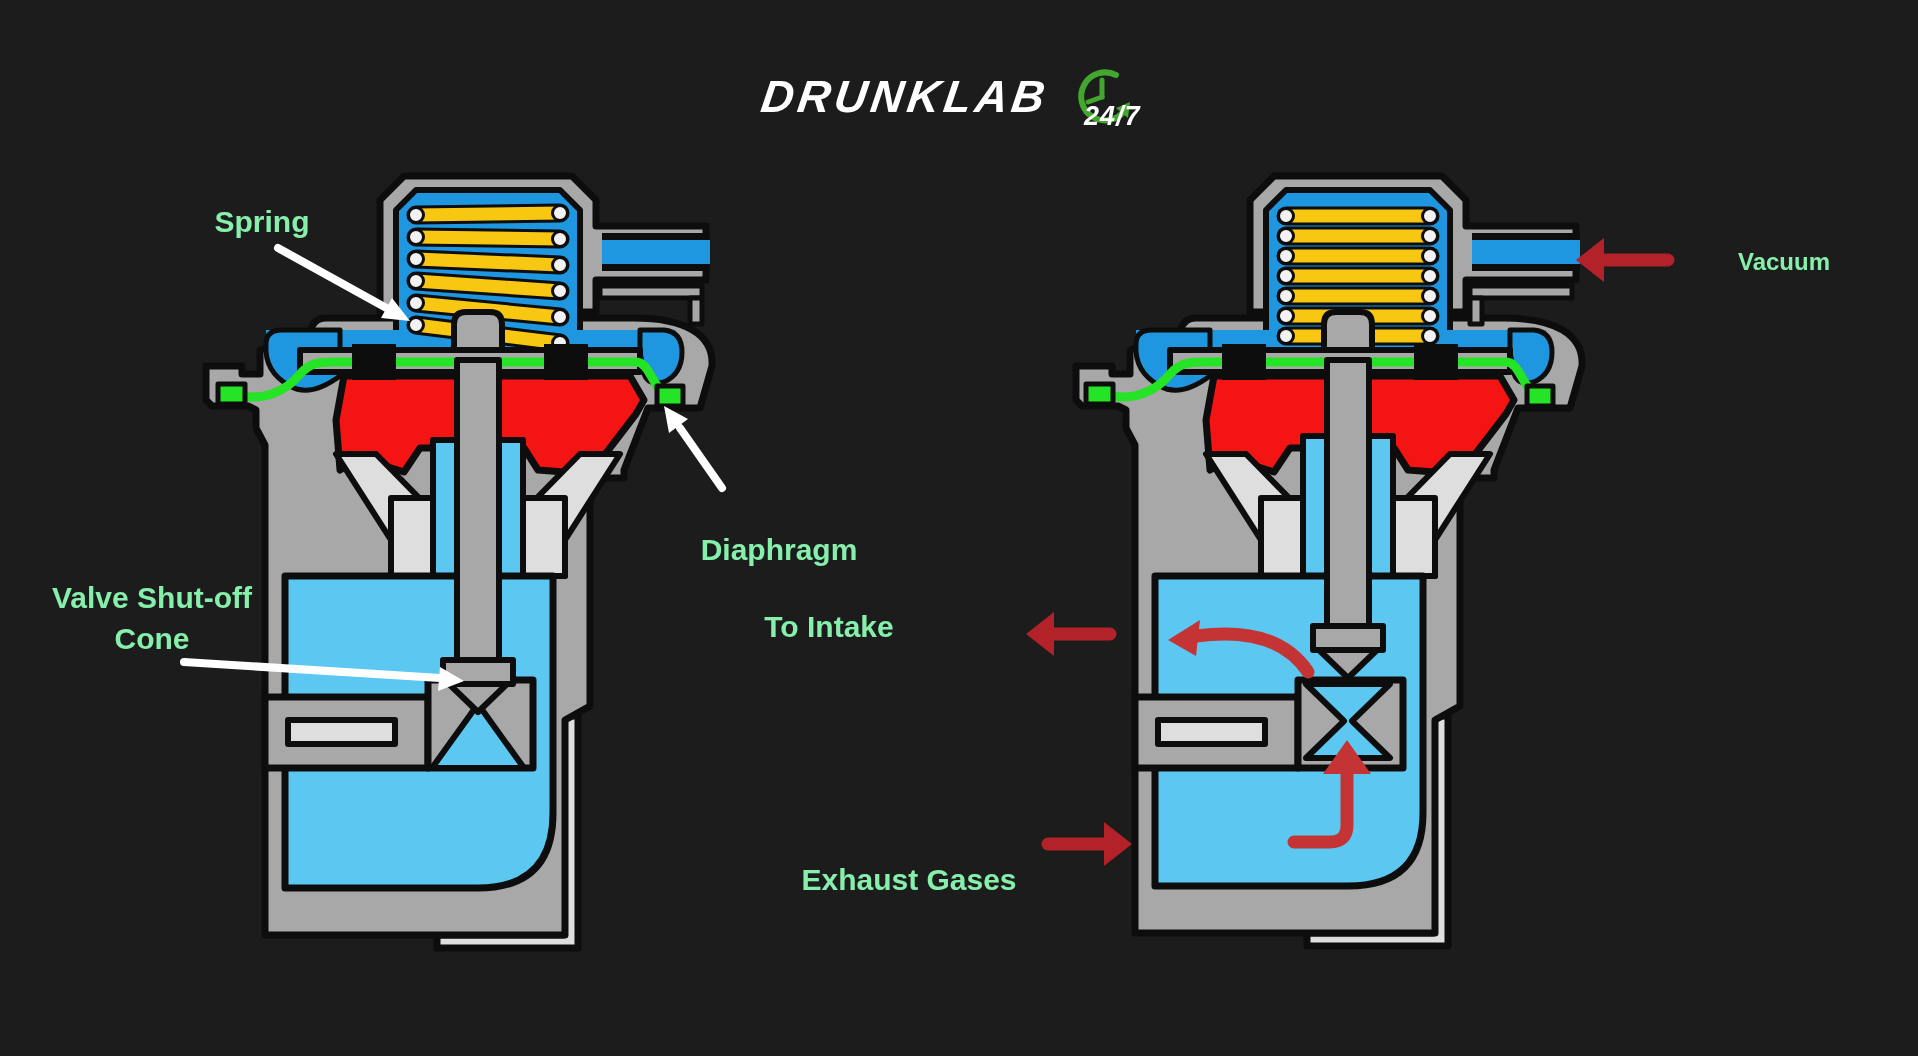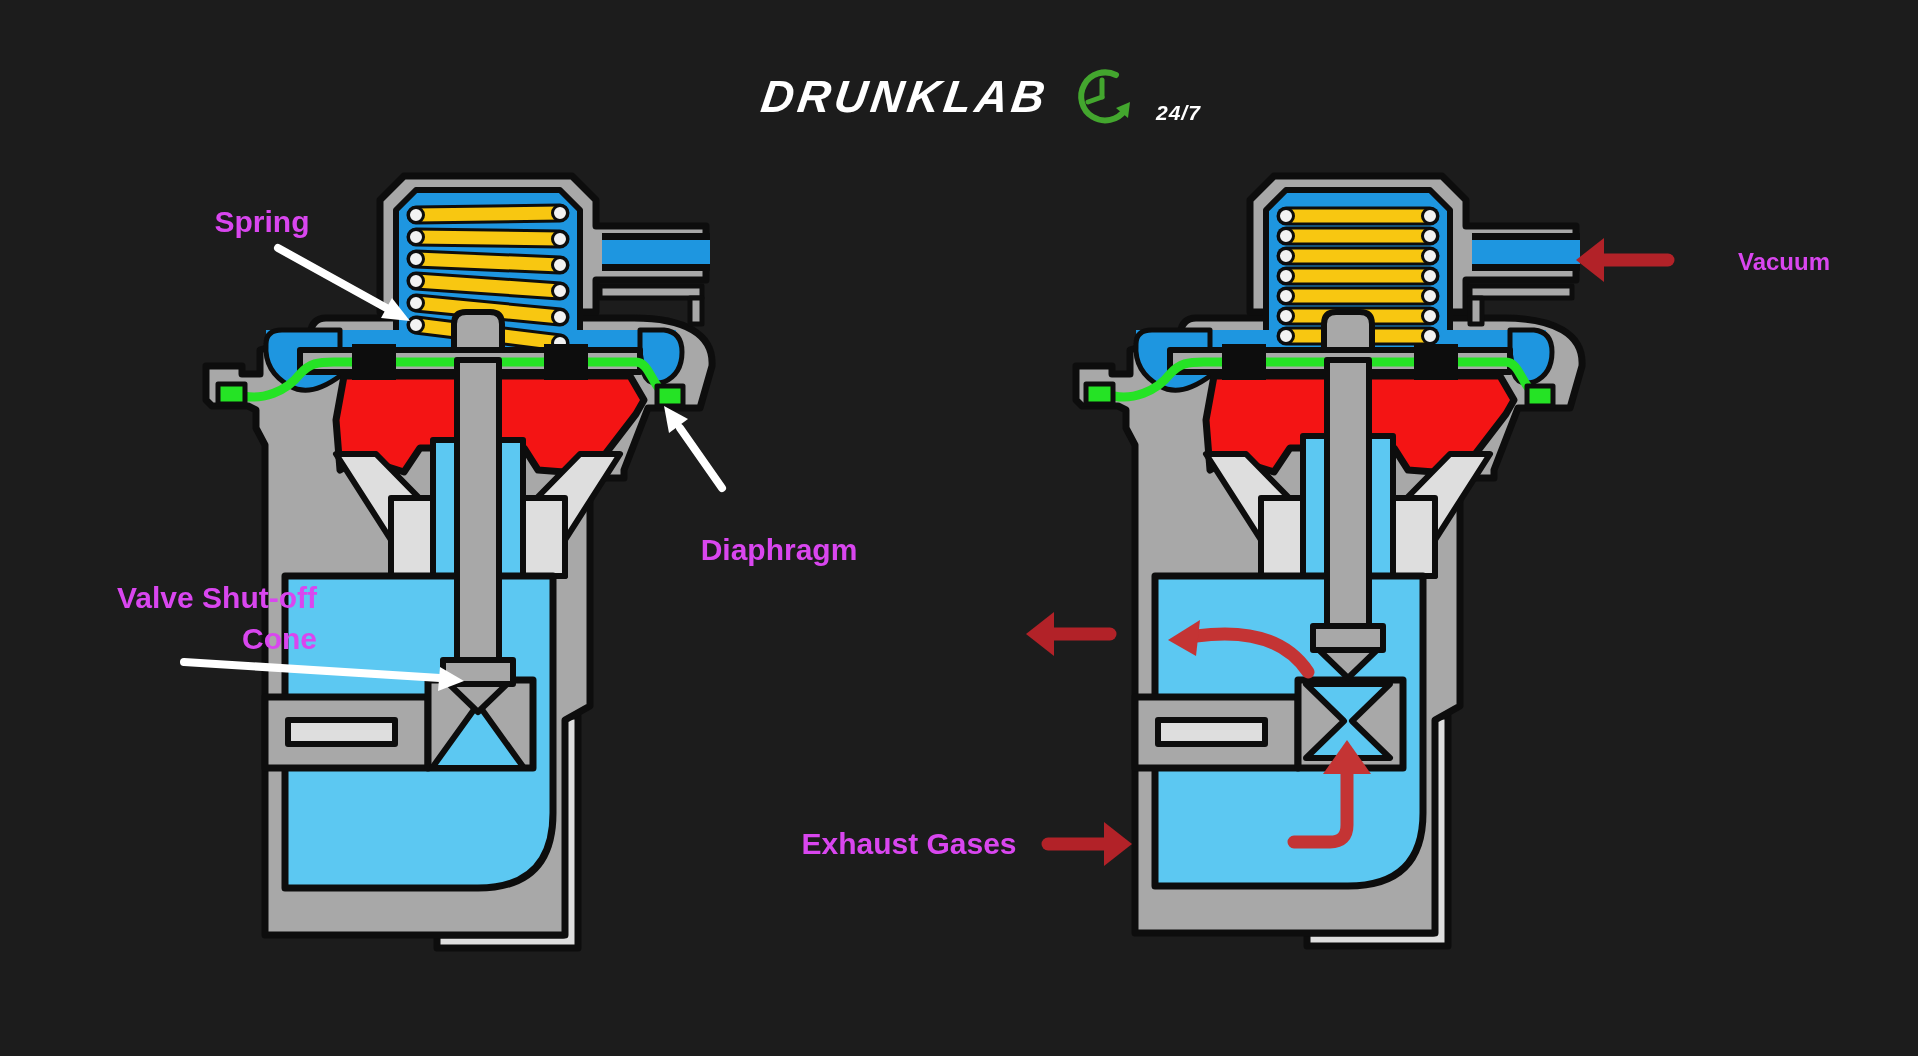--- a/index.html
+++ b/index.html
@@ -3,34 +3,34 @@
 <meta charset="utf-8">
 <style>
   html,body{margin:0;padding:0;}
   body{
     width:1918px;height:1056px;position:relative;overflow:hidden;
     background:#1c1c1c;
     font-family:"Liberation Sans", sans-serif;
   }
   svg{position:absolute;left:0;top:0;}
   .label{
-    position:absolute;color:#d946ef;font-weight:bold;
+    position:absolute;color:#86efac;font-weight:bold;
     transform:translate(-50%,-50%);
-    text-align:right;white-space:nowrap;line-height:1.38;
+    text-align:center;white-space:nowrap;line-height:1.38;
   }
   .f30{font-size:30px;}
   .f31{font-size:24px;}
   .label.multiline{white-space:normal;width:330px;}
   #brand{
     position:absolute;left:905px;top:97px;transform:translate(-50%,-50%) skewX(-8deg);
     color:#fff;font-weight:bold;font-style:italic;font-size:45px;letter-spacing:4px;
   }
   #badge{
-    position:absolute;left:1156px;top:101px;color:#fff;font-weight:bold;
-    font-size:21px;font-style:italic;letter-spacing:1px;
+    position:absolute;left:1084px;top:101px;color:#fff;font-weight:bold;
+    font-size:27px;font-style:italic;letter-spacing:1px;
   }
   #clock{position:absolute;left:1072px;top:66px;}
 </style>
 </head>
 <body style="background: rgb(28, 28, 28);">
 
 <svg width="1918" height="1056" viewBox="0 0 1918 1056">
 
   <g stroke-linejoin="round">
 
@@ -233,22 +233,23 @@
 </svg>
 
 <div class="label f30" style="left:262px;top:222px;">Spring</div>
 <div class="label f30" style="left:779px;top:550px;">Diaphragm</div>
 <div class="label f30 multiline" style="left:152px;top:618px;">
   <div>Valve Shut-off</div>
   <div>Cone</div>
 </div>
 <div class="label f31" style="left:1784px;top:262px;">Vacuum</div>
 <div class="label f30 multiline" style="left:829px;top:627px;">
+  <div>To Intake</div>
 </div>
-<div class="label f30" style="left:909px;top:844px;">Exhaust Gases</div>
+<div class="label f30" style="left:909px;top:880px;">Exhaust Gases</div>
 
 <div id="brand">DRUNKLAB</div>
 <svg id="clock" width="62" height="62" viewBox="0 0 62 62">
   <path d="M 44,9 A 24,24 0 1 0 53,44" fill="none" stroke-width="6" stroke-linecap="round" stroke="#43a62e"></path>
   <path d="M 58,36 L 44,42 L 56,52 Z" fill="#43a62e"></path>
   <line x1="30" y1="31" x2="30" y2="14" stroke-width="5" stroke-linecap="round" stroke="#43a62e"></line>
   <line x1="30" y1="31" x2="16" y2="36" stroke-width="5" stroke-linecap="round" stroke="#43a62e"></line>
 </svg>
 <div id="badge">24/7</div>
 

